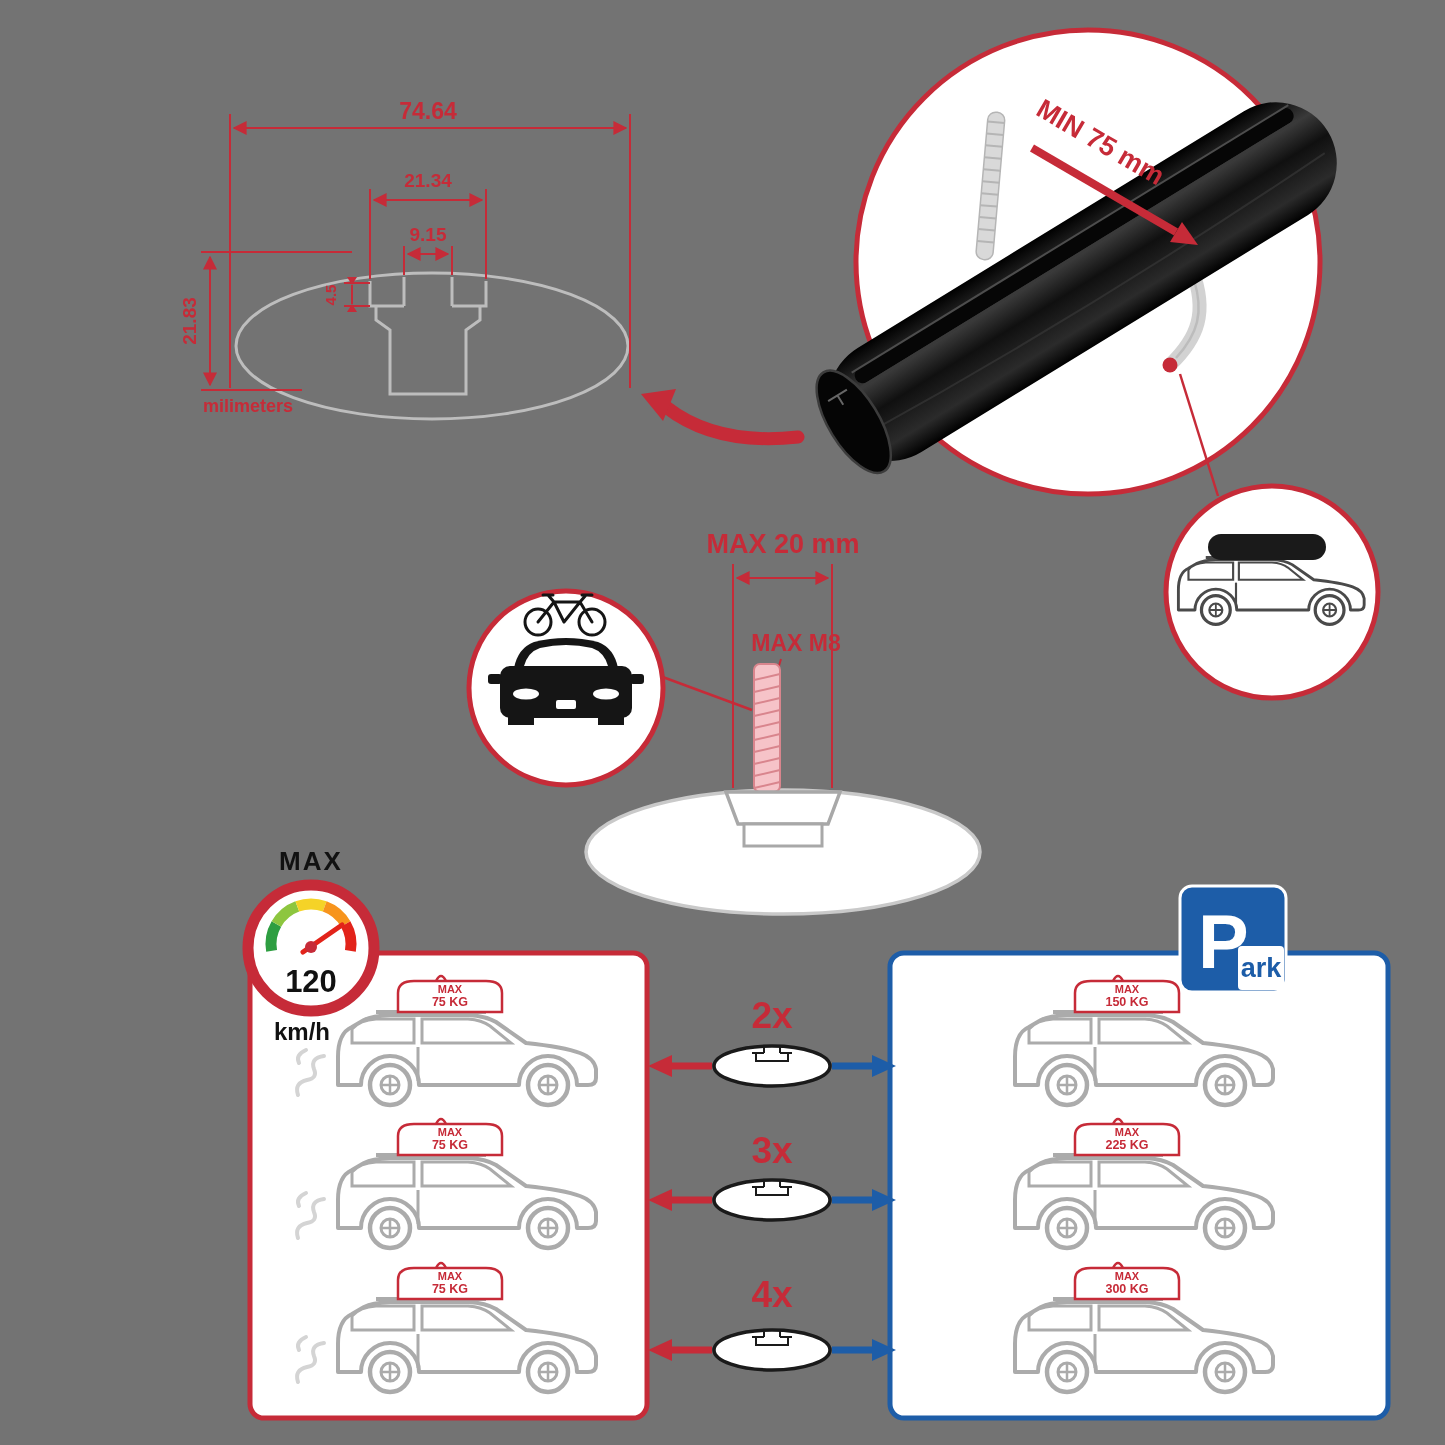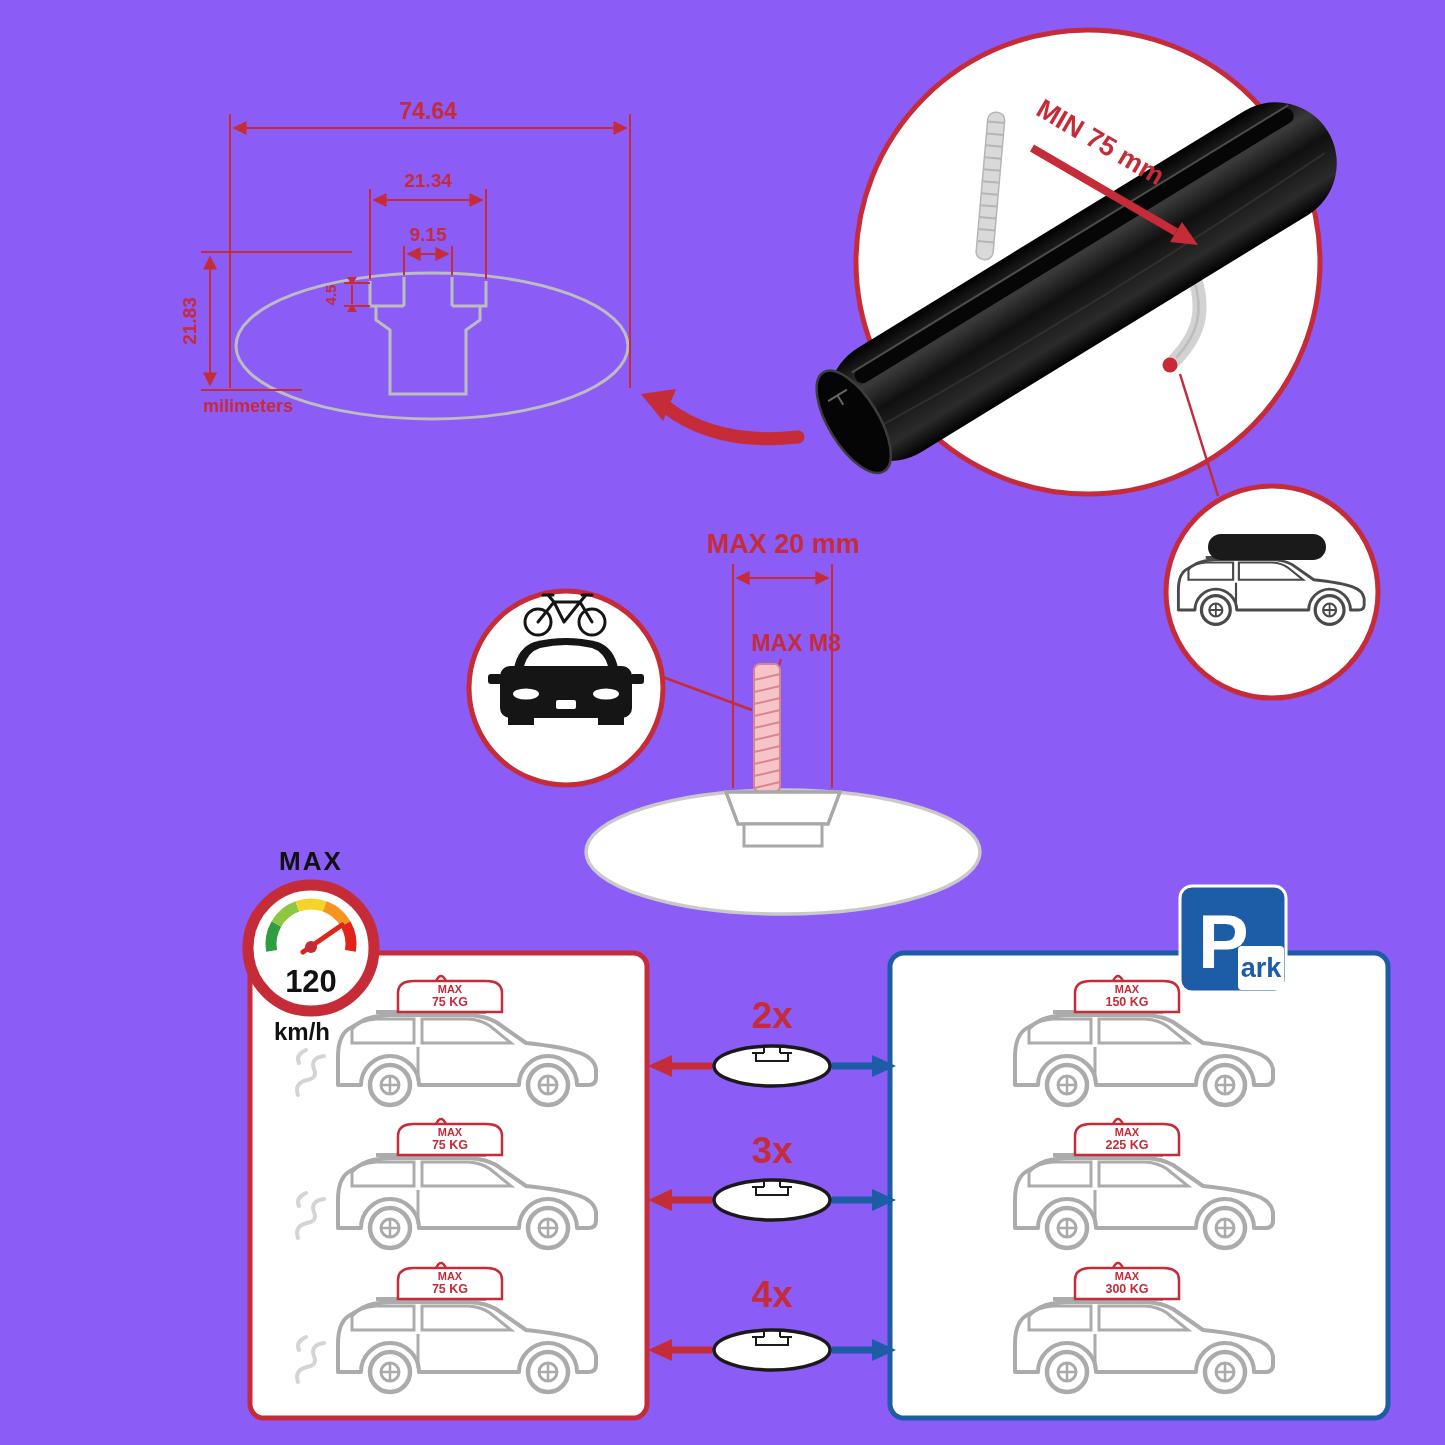--- a/index.html
+++ b/index.html
@@ -1,16 +1,16 @@
 <!DOCTYPE html>
 <html><head>
 <meta charset="utf-8">
 <style>
   html,body{margin:0;padding:0;background:#ffffff;}
-  #canvas{position:relative;width:1445px;height:1445px;background:#8b5cf6;overflow:hidden;
+  #canvas{position:relative;width:1445px;height:1445px;background:#737373;overflow:hidden;
           font-family:"Liberation Sans",sans-serif;}
   svg{position:absolute;left:0;top:0;}
   svg text{user-select:none;}
   .profile{stroke:#bdbdbd;stroke-width:3;fill:none;}
   .profile2{stroke:#c9c9c9;stroke-width:3.5;fill:#ffffff;}
   .dl{stroke:#c62b38;stroke-width:2;fill:none;}
   .t-dim{font:700 23px "Liberation Sans",sans-serif;fill:#c62b38;}
   .t-dim2{font:700 19px "Liberation Sans",sans-serif;fill:#c62b38;}
   .t-dim-sm{font:700 15px "Liberation Sans",sans-serif;fill:#c62b38;}
   .t-unit{font:700 18px "Liberation Sans",sans-serif;fill:#c62b38;}

